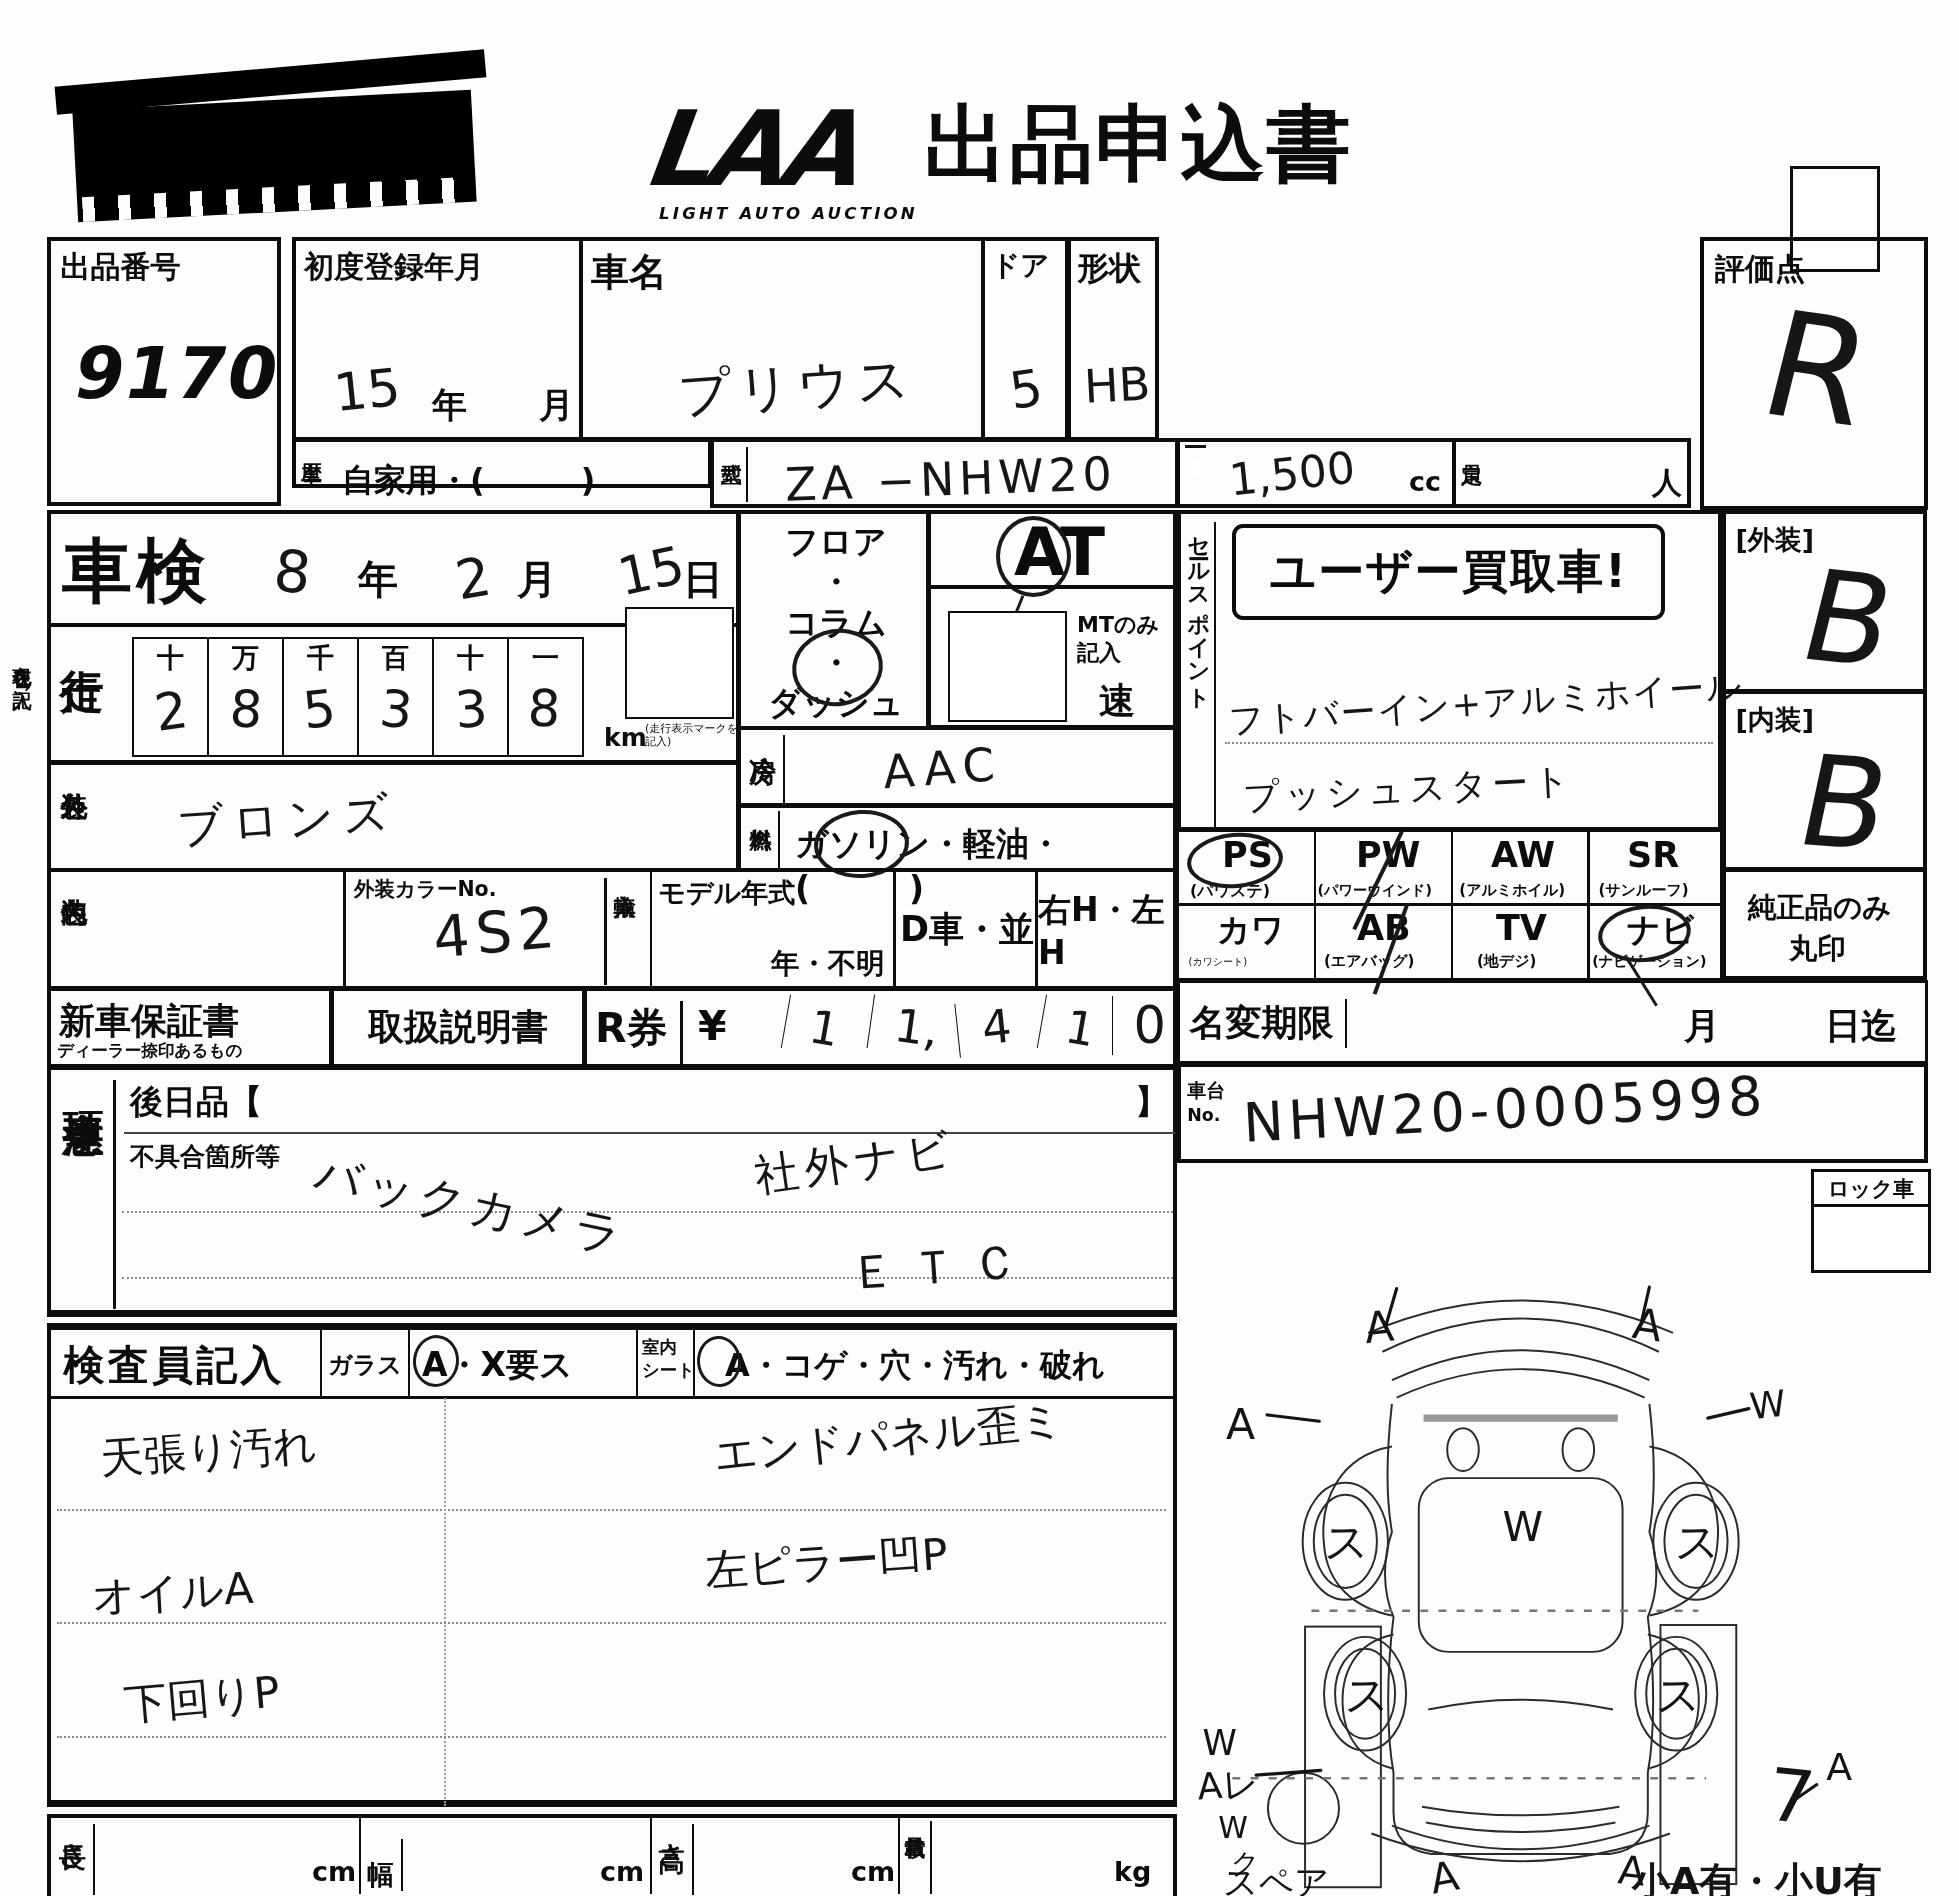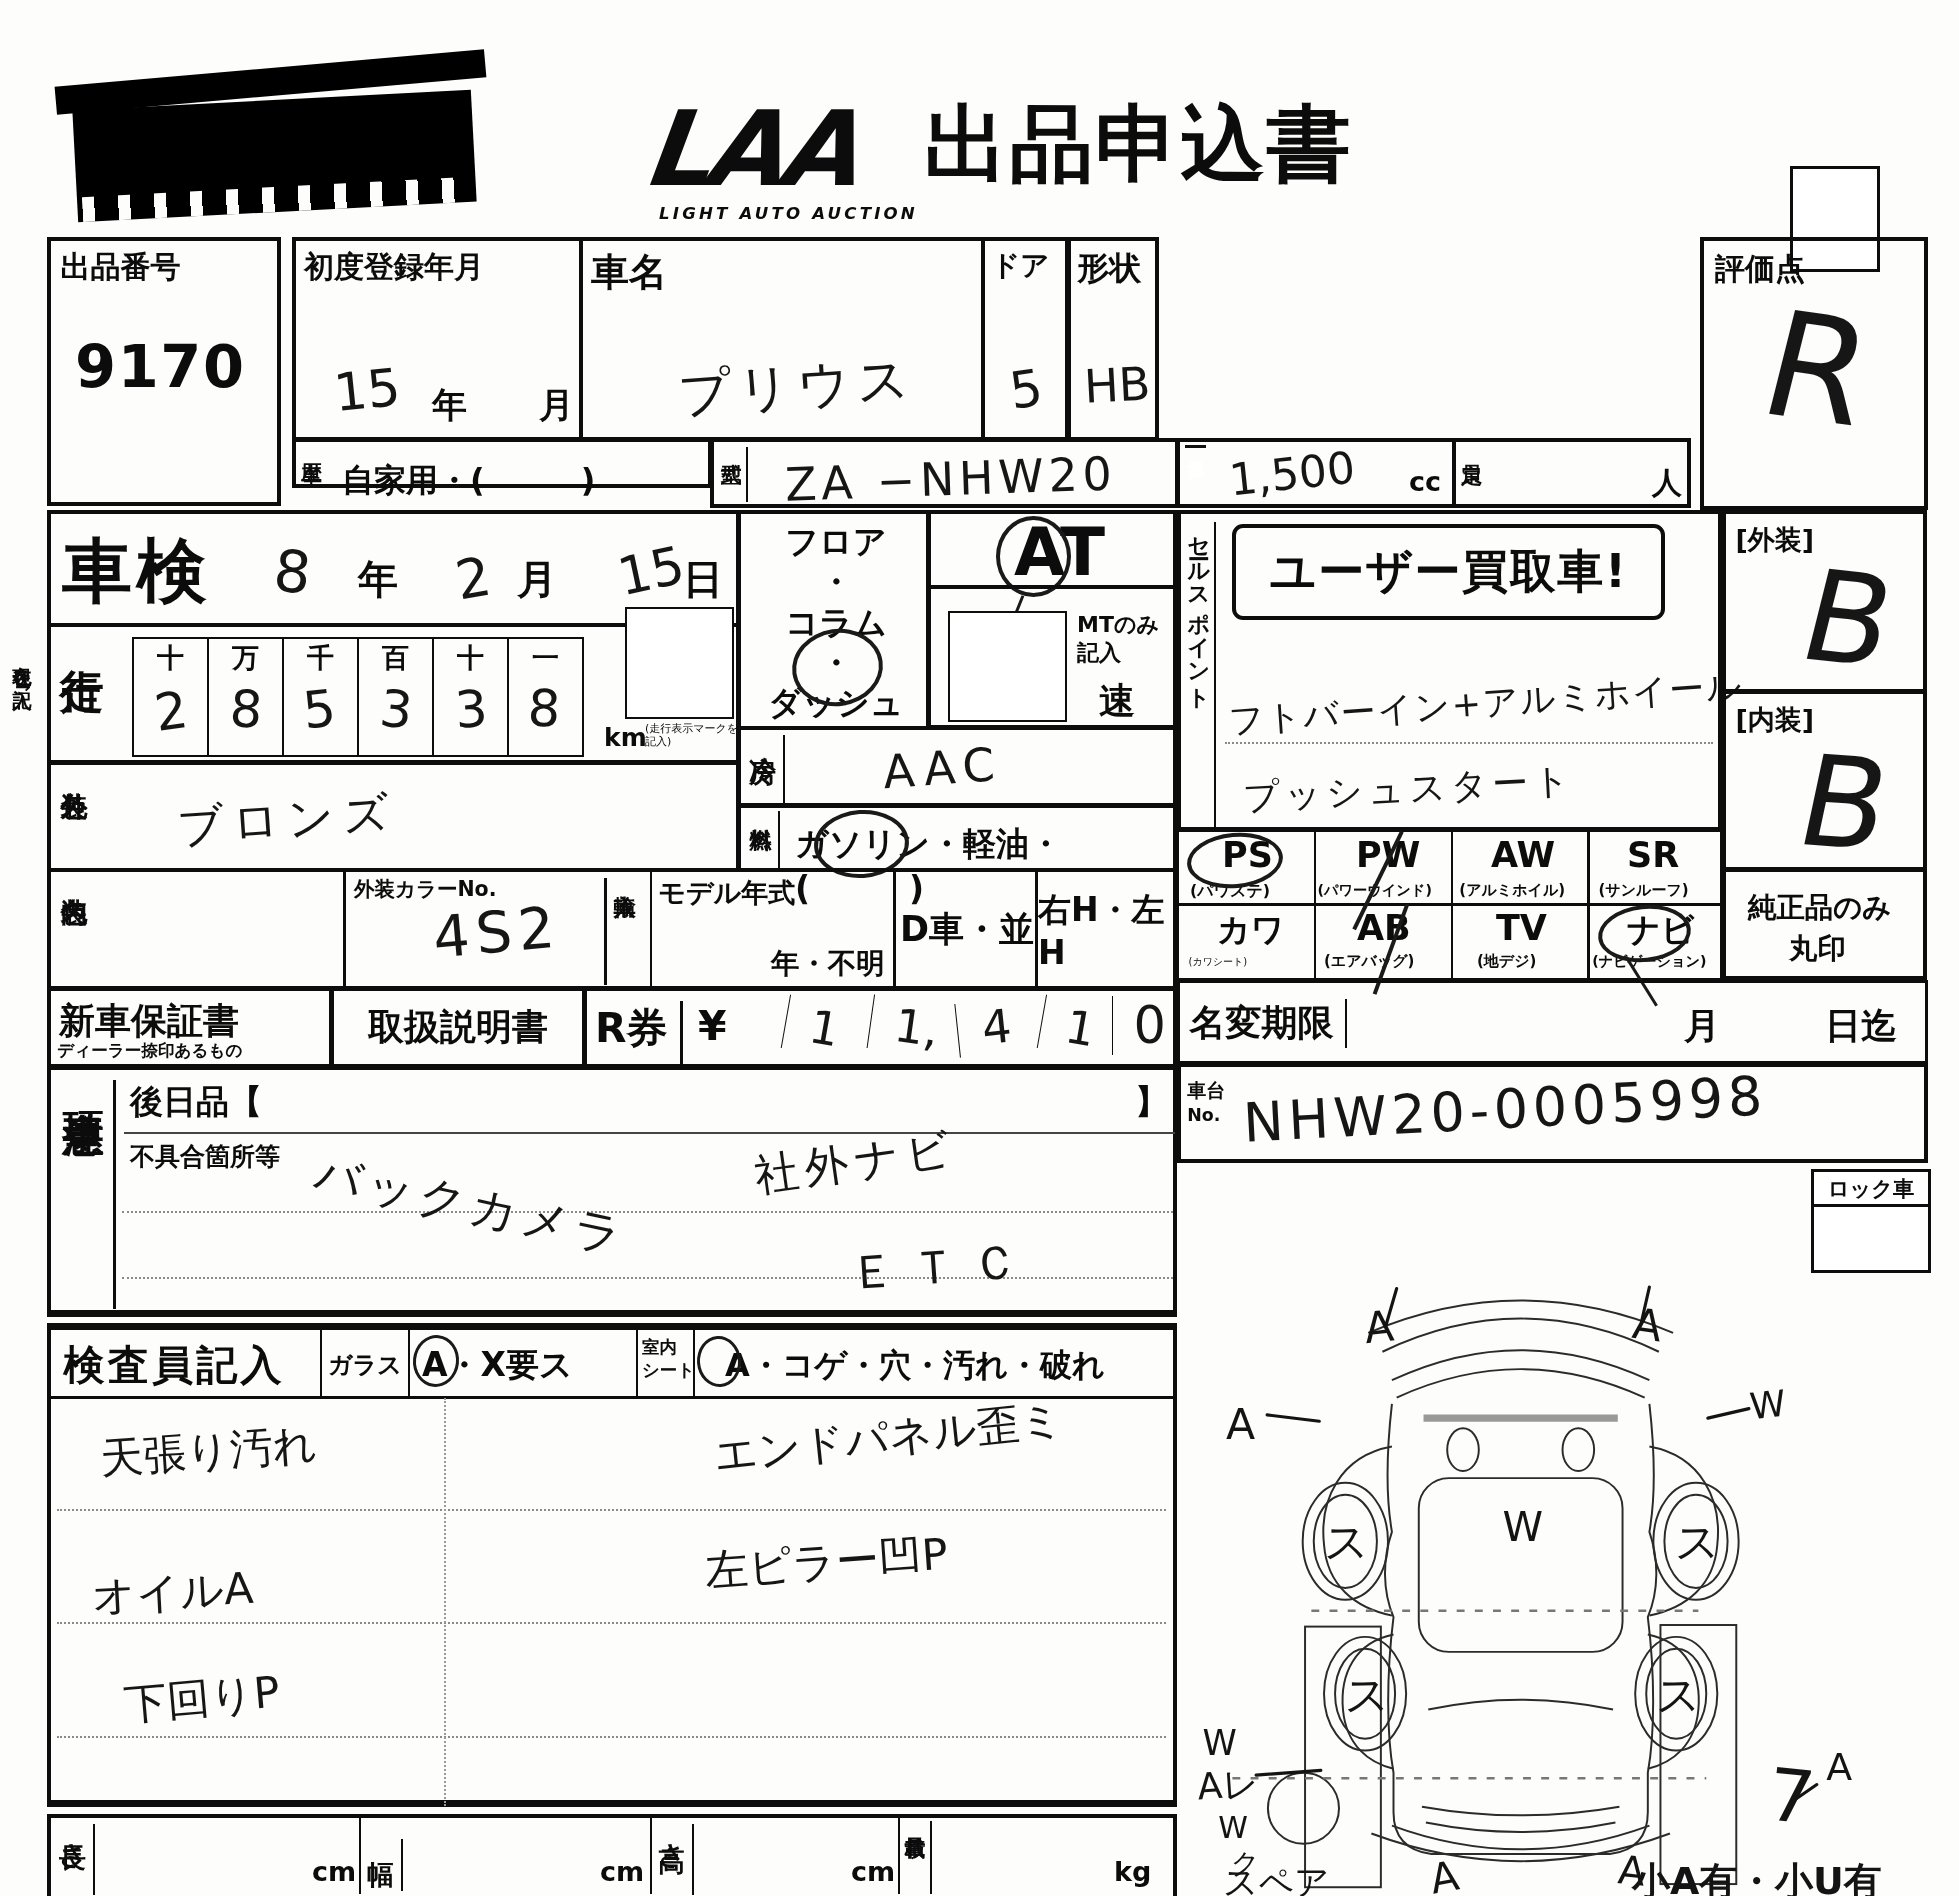--- a/index.html
+++ b/index.html
@@ -28,21 +28,21 @@
   <div class="a" style="left:75px;top:100px;width:399px;height:112px;background:#000;transform:rotate(-3deg);">
     <div class="a" style="left:4.7px;bottom:0;width:389px;height:25px;background:repeating-linear-gradient(90deg,#fdfdfb 0 12px,transparent 12px 36px);"></div>
   </div>
   <div class="a" style="left:654px;top:88px;font-size:104px;font-weight:bold;font-style:italic;letter-spacing:-6.3px;transform:skewX(-10deg);">LAA</div>
   <div class="a" style="left:659px;top:204px;font-size:16.6px;font-weight:bold;font-style:italic;letter-spacing:3.2px;">LIGHT AUTO AUCTION</div>
   <div class="a lbl" style="left:924px;top:88px;font-size:84px;letter-spacing:1.6px;">出品申込書</div>
   <div class="a bx" style="left:1790px;top:166px;width:90px;height:106px;background:#fff;"></div>
 
   <div class="a bx5" style="left:47px;top:237px;width:234px;height:269px;padding-left:44px;">
     <div class="a lbl" style="left:9.5px;top:6.3px;font-size:30px;">出品番号</div>
-    <div class="a lbl" style="left:24px;top:91px;font-size:59px;letter-spacing:1.6px;">9170</div>
+    <div class="a lbl" style="left:24px;top:91px;font-size:71px;letter-spacing:1.6px;font-style:italic;">9170</div>
   </div>
 
   <div class="a bx5" style="left:292px;top:237px;width:291px;height:204px;">
     <div class="a lbl" style="left:8px;top:6.3px;font-size:30px;">初度登録年月</div>
     <div class="a hw" style="left:38px;top:119px;font-size:52px;transform:rotate(-6deg);">15</div>
     <div class="a" style="left:136px;top:141px;font-size:35px;font-weight:bold;">年</div>
     <div class="a" style="left:243px;top:141px;font-size:35px;font-weight:bold;">月</div>
   </div>
   <div class="a bx5" style="left:579px;top:237px;width:406px;height:204px;">
     <div class="a lbl" style="left:8px;top:6.3px;font-size:38px;">車名</div>

